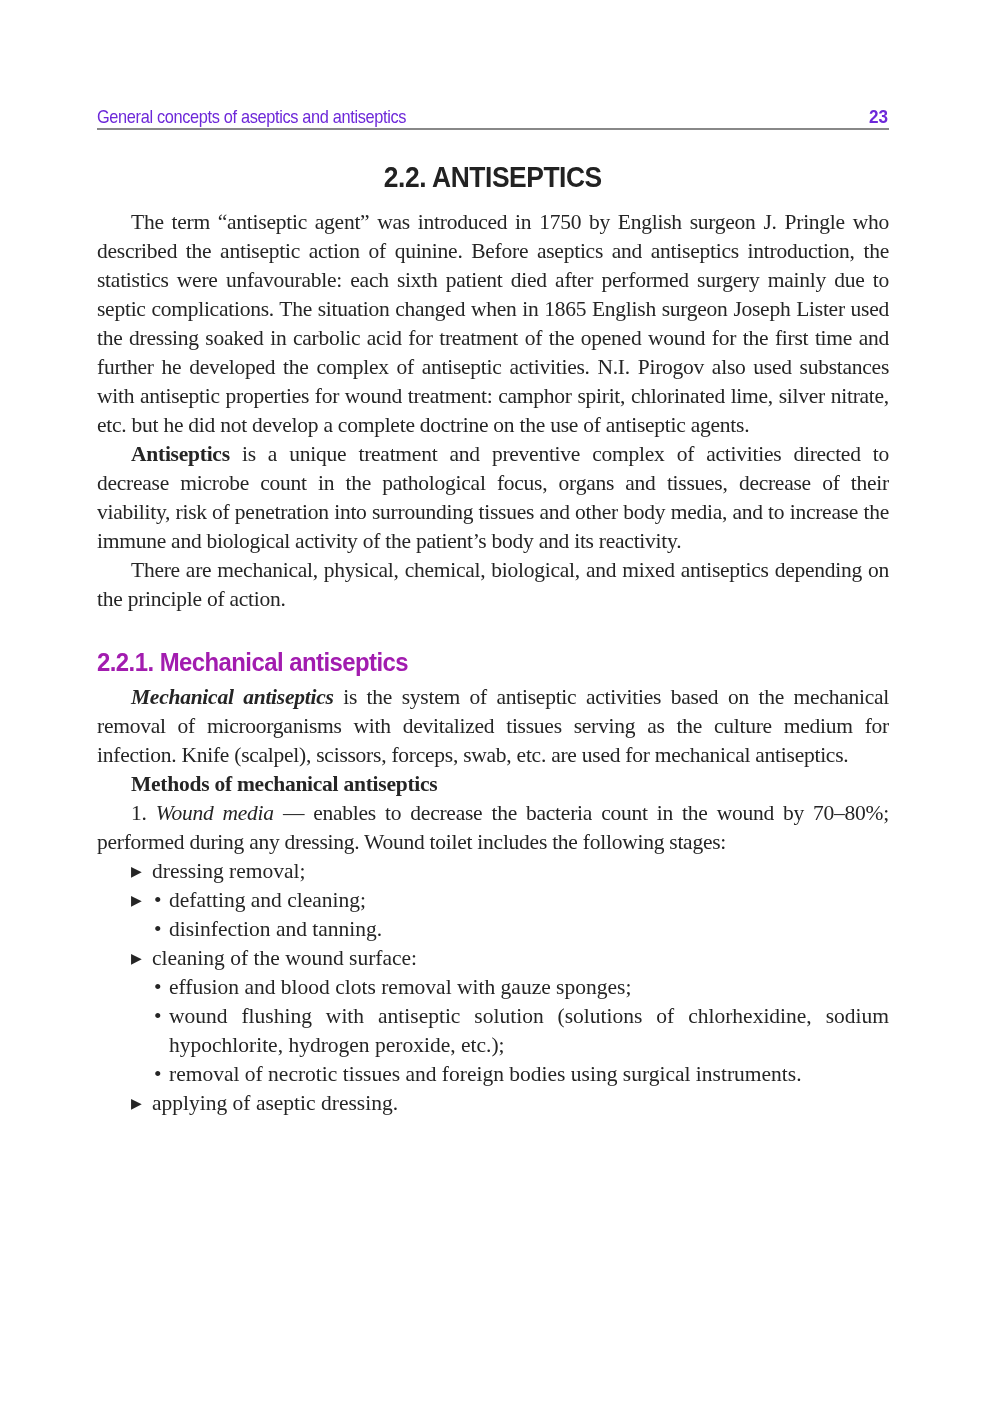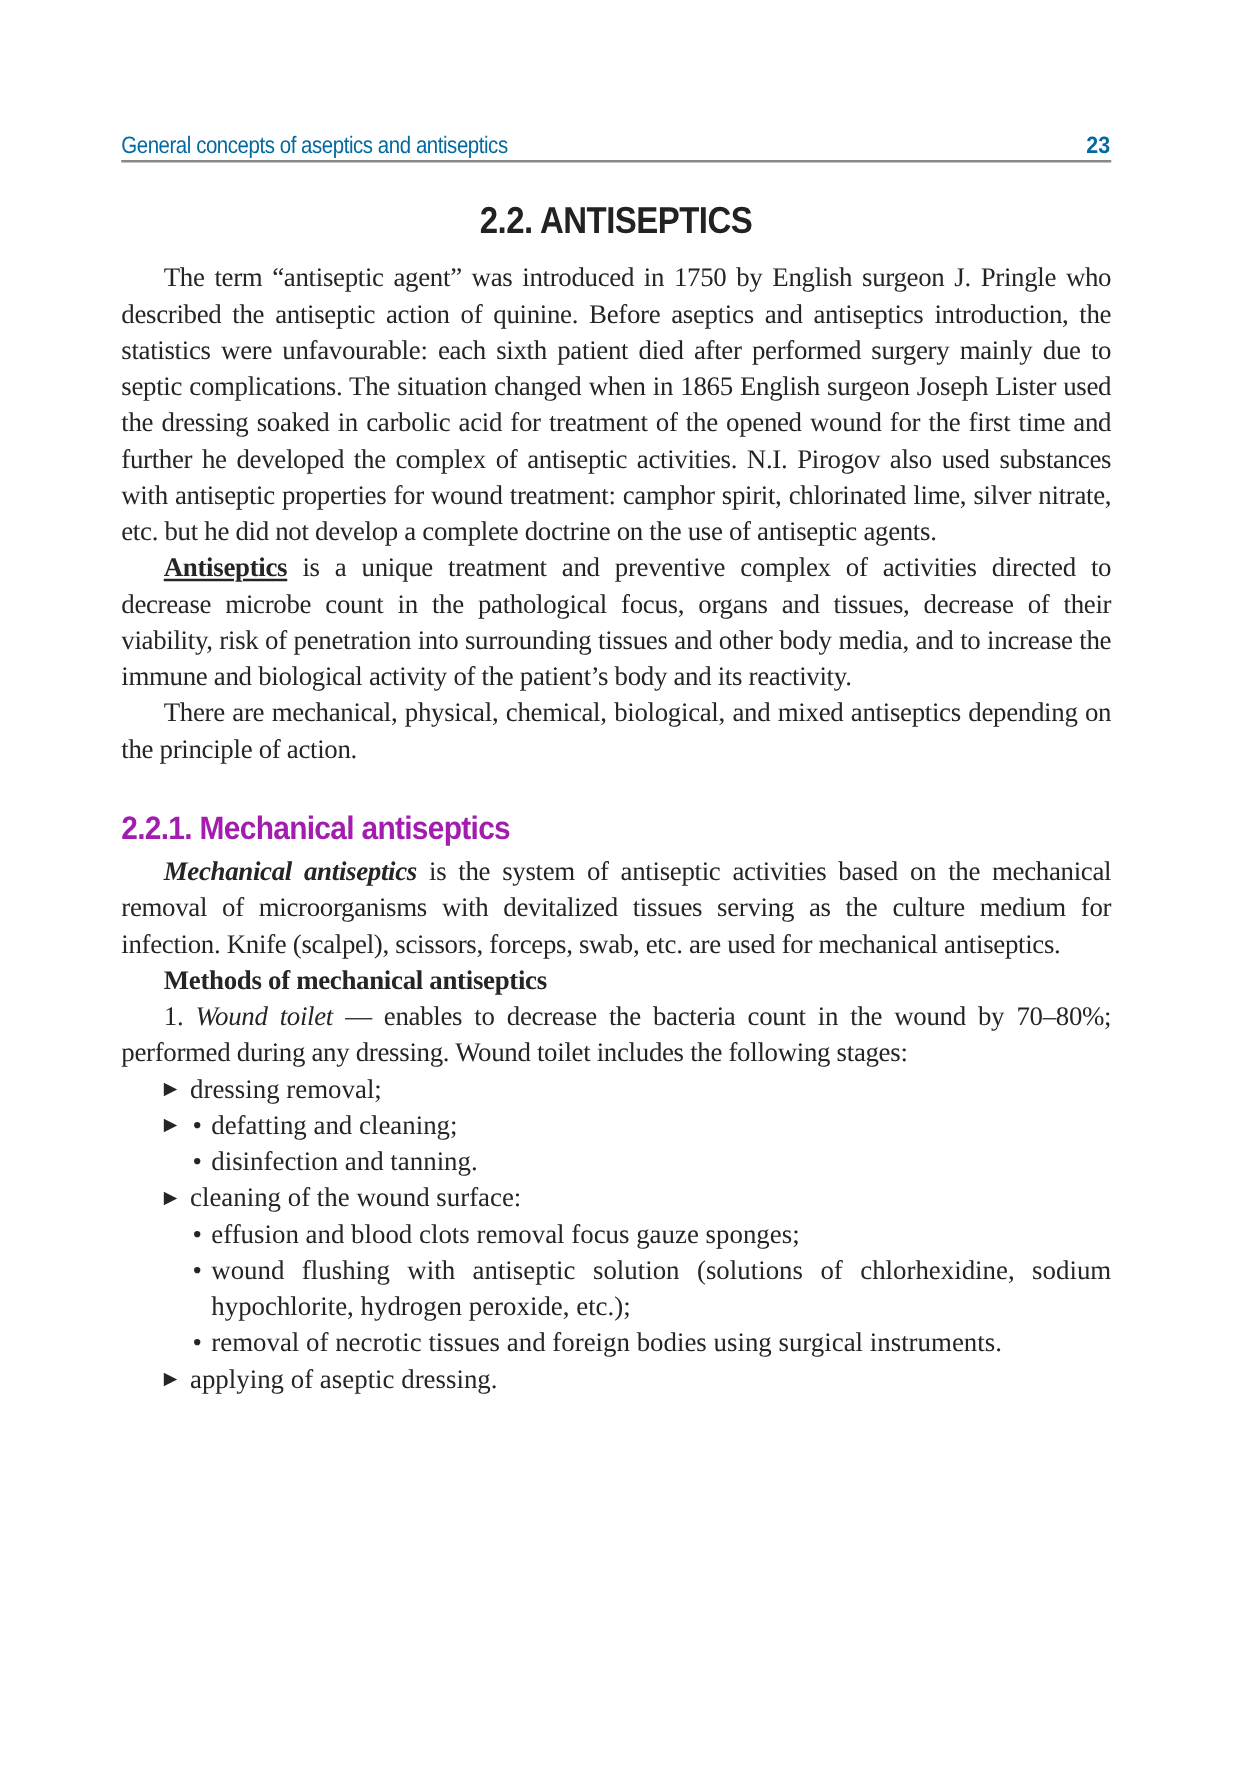--- a/index.html
+++ b/index.html
@@ -1,34 +1,34 @@
 <!DOCTYPE html>
 <html><head>
 <meta charset="utf-8">
 <style>
   html, body { margin: 0; padding: 0; background: #ffffff; }
   body { width: 1000px; height: 1420px; position: relative; overflow: hidden; color: #222; }
   .page { position: absolute; left: 97px; top: 100px; width: 792px; }
-  .running-header { display: flex; justify-content: space-between; align-items: flex-end; height: 28px; border-bottom: 2px solid #888; font-family: "Liberation Sans", sans-serif; font-size: 19px; color: #0369a1; transform-origin: left; }
+  .running-header { display: flex; justify-content: space-between; align-items: flex-end; height: 28px; border-bottom: 2px solid #888; font-family: "Liberation Sans", sans-serif; font-size: 19px; color: #6d28d9; transform-origin: left; }
   .running-header .title { letter-spacing: -0.4px; transform: scaleX(0.86); transform-origin: left; display: inline-block; white-space: nowrap; }
   .running-header .pnum { font-weight: bold; transform: scaleX(0.9); display: inline-block; }
   h1.section { font-family: "Liberation Sans", sans-serif; font-weight: bold; font-size: 30px; text-align: center; margin: 30px 0 14px 0; letter-spacing: -0.5px; color: #222; }
   h1.section span { display: inline-block; transform: scaleX(0.88); }
   .body { font-family: "Liberation Serif", serif; font-size: 21.5px; line-height: 29px; color: #252525; }
   .body p { margin: 0; text-align: justify; text-indent: 34px; letter-spacing: -0.25px; }
   h2.sub { font-family: "Liberation Sans", sans-serif; font-weight: bold; font-size: 26px; margin: 34px 0 6px 0; color: #a21caf; letter-spacing: -0.6px; }
   h2.sub span { display: inline-block; transform: scaleX(0.92); transform-origin: left; }
   .list { margin: 0; padding: 0; list-style: none; }
   .list li { position: relative; }
   .l1 { padding-left: 55px; }
   .l1 .mark { position: absolute; left: 34px; top: 0; font-size: 14px; }
   .l2 { padding-left: 72px; }
   .l2 .mark { position: absolute; left: 57px; top: 0; }
   .l2 .txt { display: block; text-align: justify; }
-  b.term { font-weight: bold; text-decoration: underline; }
+  b.term { font-weight: bold; }
   i.term { font-style: italic; font-weight: bold; }
 </style>
 </head>
 <body>
 
 <div class="page">
   <div class="running-header">
     <span class="title">General concepts of aseptics and antiseptics</span>
     <span class="pnum">23</span>
   </div>
@@ -37,37 +37,37 @@
 
   <div class="body">
     <p>The term “antiseptic agent” was introduced in 1750 by English surgeon J. Pringle who described the antiseptic action of quinine. Before aseptics and antiseptics introduction, the statistics were unfavourable: each sixth patient died after performed surgery mainly due to septic complications. The situation changed when in 1865 English surgeon Joseph Lister used the dressing soaked in carbolic acid for treatment of the opened wound for the first time and further he developed the complex of antiseptic activities. N.I. Pirogov also used substances with antiseptic properties for wound treatment: camphor spirit, chlorinated lime, silver nitrate, etc. but he did not develop a complete doctrine on the use of antiseptic agents.</p>
     <p><b class="term">Antiseptics</b><span> is a unique treatment and preventive complex of activities directed to decrease microbe count in the pathological focus, organs and tissues, decrease of their viability, risk of penetration into surrounding tissues and other body media, and to increase the immune and biological activity of the patient’s body and its reactivity.</span></p>
     <p>There are mechanical, physical, chemical, biological, and mixed antiseptics depending on the principle of action.</p>
 
     <h2 class="sub"><span>2.2.1. Mechanical antiseptics</span></h2>
 
     <p><i class="term">Mechanical antiseptics</i><span> is the system of antiseptic activities based on the mechanical removal of microorganisms with devitalized tissues serving as the culture medium for infection. Knife (scalpel), scissors, forceps, swab, etc. are used for mechanical antiseptics.</span></p>
     <p><b>Methods of mechanical antiseptics</b></p>
-    <p><span>1. </span><i>Wound toilet</i><span> — enables to decrease the bacteria count in the wound by 70–80%; performed during any dressing. Wound toilet includes the following stages:</span></p>
+    <p><span>1. </span><i>Wound media</i><span> — enables to decrease the bacteria count in the wound by 70–80%; performed during any dressing. Wound toilet includes the following stages:</span></p>
 
     <ul class="list">
       <li class="l1"><span class="mark">▶</span><span>dressing removal;</span></li>
       <li class="l1"><span class="mark">▶</span></li>
       <li class="l2">
           <span class="mark">•</span>
           <span class="txt">defatting and cleaning;</span>
         </li>
       <li class="l2">
           <span class="mark">•</span>
           <span class="txt">disinfection and tanning.</span>
         </li>
       <li class="l1"><span class="mark">▶</span><span>cleaning of the wound surface:</span></li>
       <li class="l2">
           <span class="mark">•</span>
-          <span class="txt">effusion and blood clots removal focus gauze sponges;</span>
+          <span class="txt">effusion and blood clots removal with gauze sponges;</span>
         </li>
       <li class="l2">
           <span class="mark">•</span>
           <span class="txt">wound flushing with antiseptic solution (solutions of chlorhexidine, sodium hypochlorite, hydrogen peroxide, etc.);</span>
         </li>
       <li class="l2">
           <span class="mark">•</span>
           <span class="txt">removal of necrotic tissues and foreign bodies using surgical instruments.</span>
         </li>
       <li class="l1"><span class="mark">▶</span><span>applying of aseptic dressing.</span></li>

